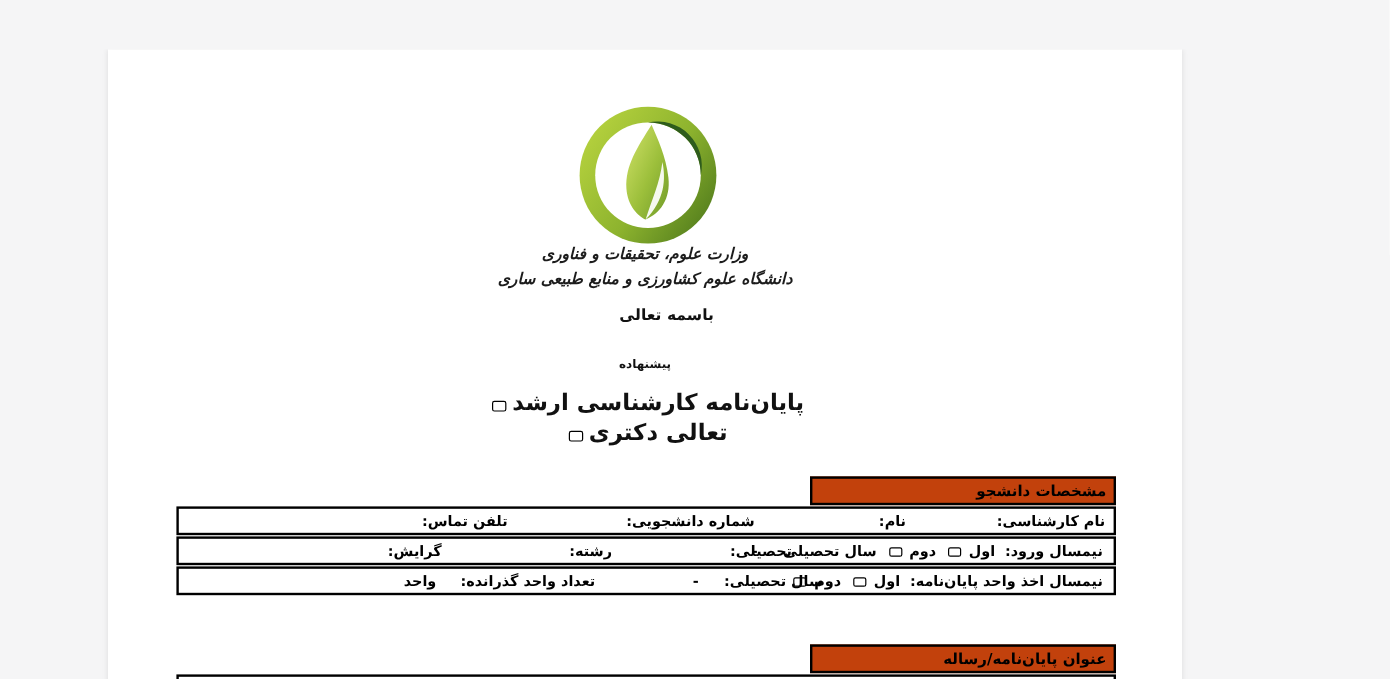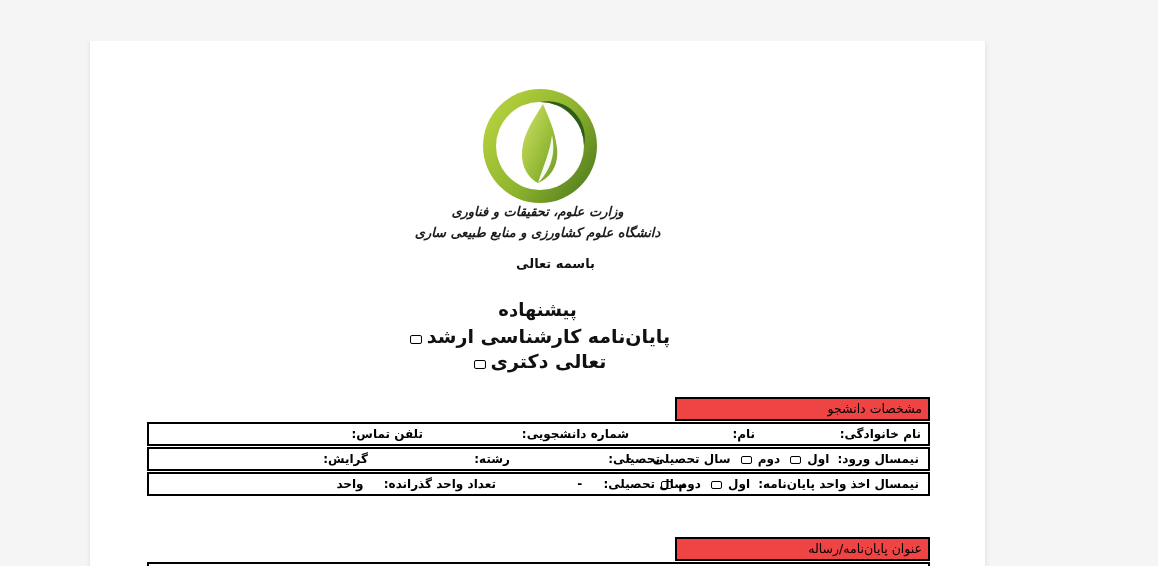--- a/index.html
+++ b/index.html
@@ -20,40 +20,40 @@
     position:absolute; left:0; width:100%;
     text-align:center; direction:rtl; color:#111;
   }
   .calli {
     font-family:"DejaVu Serif", serif; font-style:italic; font-weight:bold;
     font-size:13px; color:#1c1c1c; letter-spacing:0.2px;
   }
   .ministry  { top:163px; }
   .univ      { top:184px; }
   .bismillah { top:215px; font-weight:bold; font-size:13px;padding-left:36px; }
-  .proposal  { top:258px; font-weight:bold; font-size:18px;text-align:center; }
+  .proposal  { top:258px; font-weight:bold; font-size:10px;text-align:center; }
   .opt-line  { font-weight:bold; font-size:19px; }
   .opt-masters { top:284px; }
   .opt-phd     { top:309px; }
 
   
   .cb {
     display:inline-block; width:12px; height:9px;
     border:1.4px solid #000; border-radius:2px;
     vertical-align:-1px; margin:0 5px;
     background:#fff;
   }
   .cb-sm { width:11px; height:8px; margin:0 4px; }
 
   
   .box-header {
     position:absolute; left:585px; width:255px; height:24px;
-    border:2px solid #000; background:#ef4444;
+    border:2px solid #000; background:#c2410c;
     direction:rtl; text-align:right;
-    font-weight:normal; font-size:12.5px; line-height:20px;
+    font-weight:bold; font-size:12.5px; line-height:20px;
     padding:0 6px;
   }
   .student-header { top:356px; }
   .title-header   { top:496px; }
 
   
   .trow {
     position:absolute; left:57px; width:783px; height:24px;
     border:2px solid #000; background:#fff;
   }
@@ -118,21 +118,21 @@
       <span>پایان‌نامه کارشناسی ارشد</span><span class="cb"></span>
     </div>
 
     <div class="center-line opt-line opt-phd">
       <span>تعالی دکتری</span><span class="cb"></span>
     </div>
 
     <div class="box-header student-header">مشخصات دانشجو</div>
 
     <div class="trow row1">
-      <div class="cell" style="right:7px">نام خانوادگی:</div>
+      <div class="cell" style="right:7px">نام کارشناسی:</div>
       <div class="cell" style="right:173px">نام:</div>
       <div class="cell" style="right:299px">شماره دانشجویی:</div>
       <div class="cell" style="right:505px">تلفن تماس:</div>
     </div>
 
     <div class="trow row2">
       <div class="cell" style="right:7px">
         <span class="seg">نیمسال ورود:</span>
         <span class="seg">اول</span><span class="cb cb-sm"></span>
         <span class="seg">دوم</span><span class="cb cb-sm"></span>

